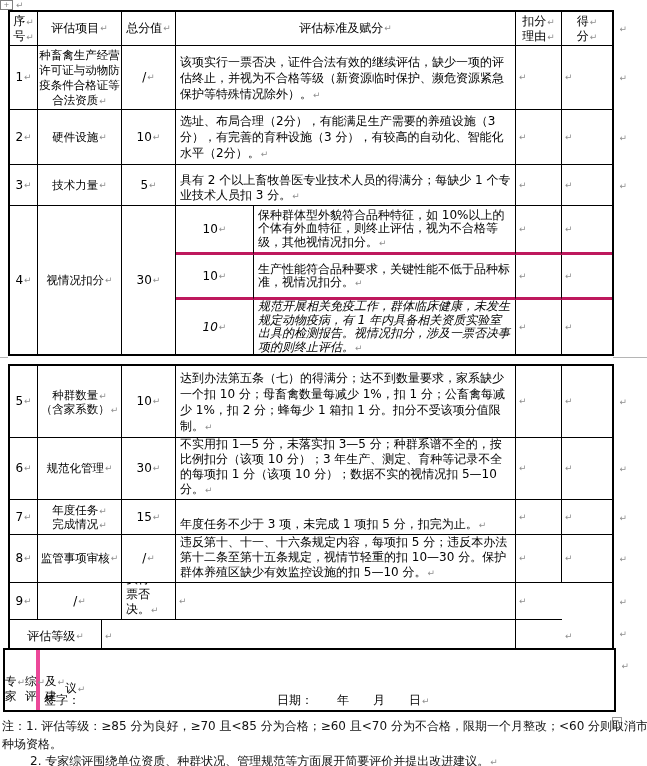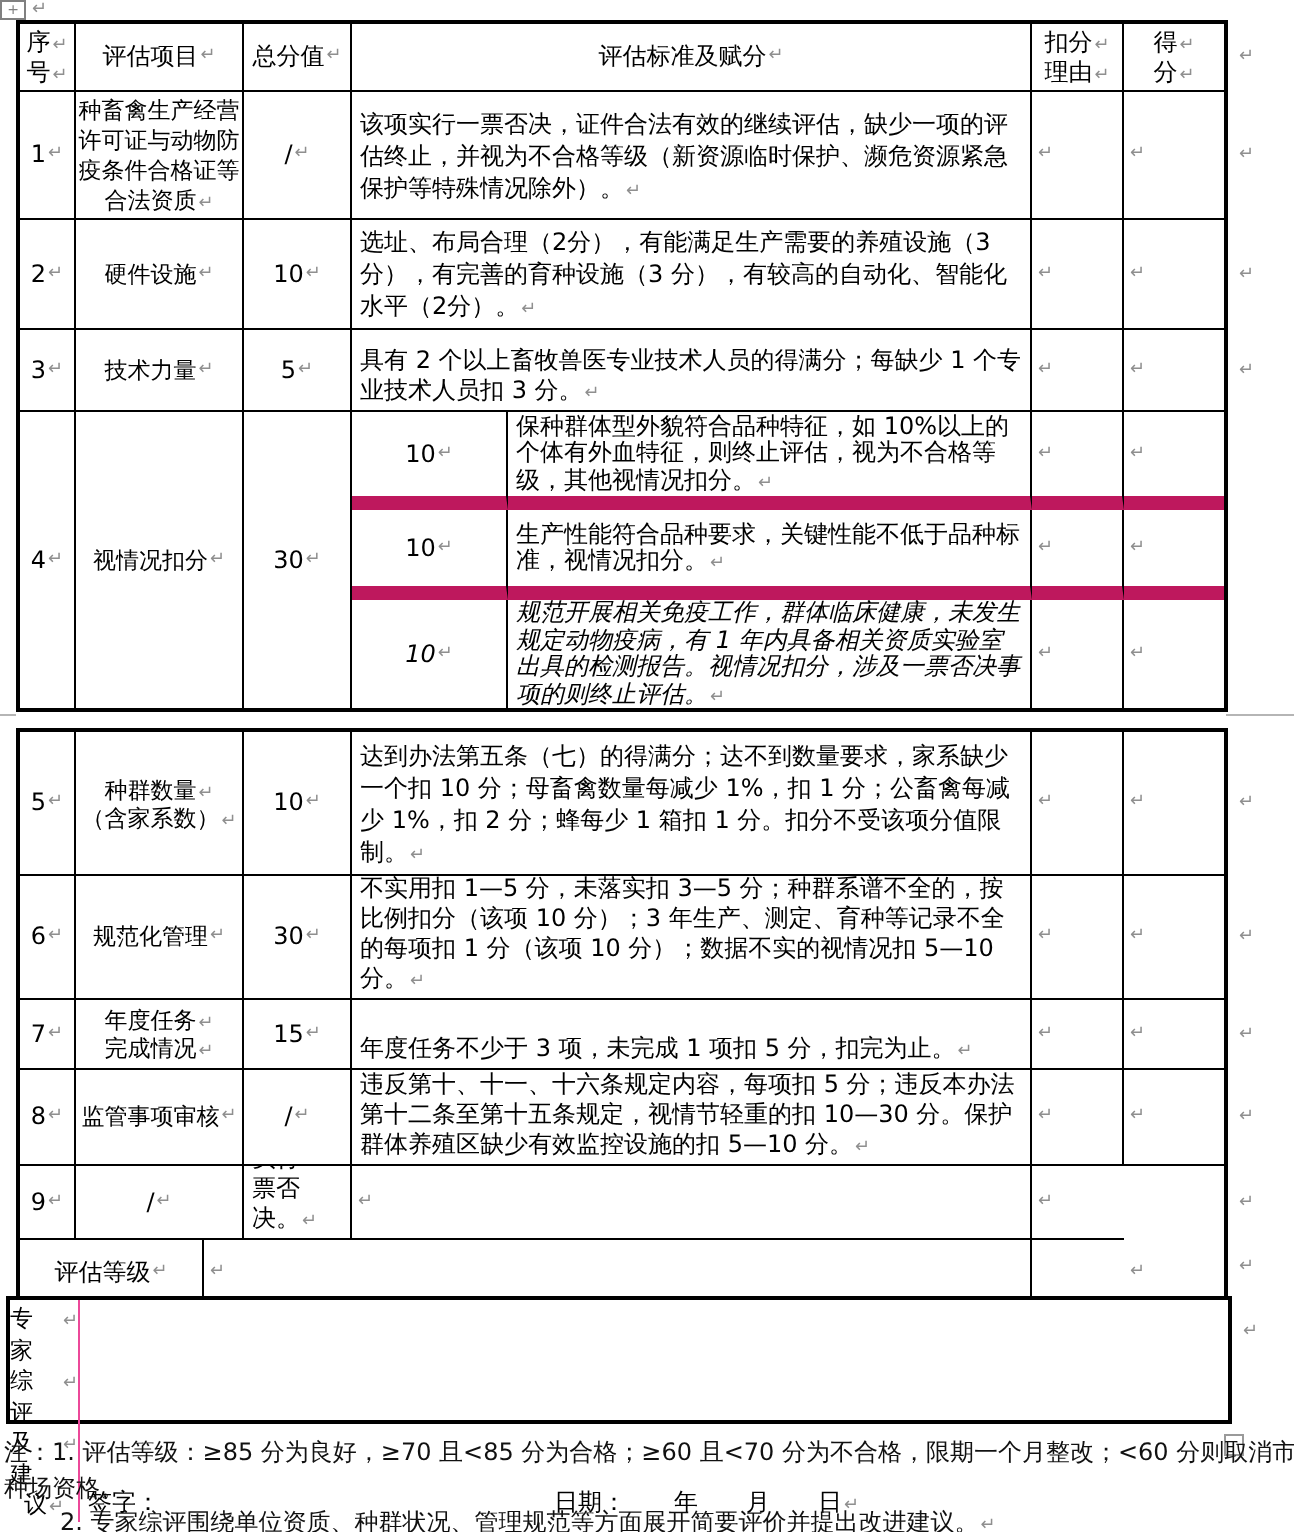--- a/index.html
+++ b/index.html
@@ -22,41 +22,41 @@
   .h72{height:72px}.h62{height:62px}.h35{height:35px}.h48{height:48px}.h37{height:37px}.h28{height:28px}
   .sh49{height:49px}.sh45{height:45px}.sh54{height:54px}
   .cell{
     border-right:1px solid #000;border-bottom:1px solid #000;box-sizing:border-box;
     display:flex;align-items:center;justify-content:center;text-align:center;
     font-size:12px;line-height:15px;overflow:hidden;
   }
   .cell.last{border-right:none;}
   .lastrow>.cell{border-bottom:none;}
   .trow4>.cell{border-bottom:none;}
-  .subrow>.cell{border-bottom:7px solid #be185d;}
+  .subrow>.cell{border-bottom:3px solid #be185d;}
   .subrow.lastsub>.cell{border-bottom:none;font-style:italic;}
   .r4right{display:flex;flex-direction:column;}
   .crit{justify-content:flex-start;text-align:left;padding:2px 4px;}
   .ctw{width:100%;display:inline;}
   .lh16 .crit{line-height:16px;}
   .lh15 .crit{line-height:15px;align-items:flex-end;}
   .subrow .crit{line-height:13.5px;padding:1px 4px;}
   .itemcell{font-size:11.5px;padding:0 1px;}
   .colcell{flex-direction:column;line-height:13px;margin-top:33px;}
   .lines{display:flex;flex-direction:column;align-items:center;}
   .ln{display:flex;align-items:baseline;justify-content:center;line-height:14px;}
   .hdr .ln{line-height:15px;}
   .empty{justify-content:flex-start;padding-left:2px;}
   
   .gradetotal{font-size:11.5px;line-height:12.5px;}
   
   #expert{position:absolute;left:3px;top:648px;width:613px;height:64px;border:2px solid #000;
     box-sizing:border-box;display:grid;grid-template-columns:35px 574px;background:#fff;}
-  .explabel{border-right:1px solid #ec4899;box-sizing:border-box;display:flex;flex-direction:column;
-    align-items:center;padding-top:2px;font-size:11.5px;}
+  .explabel{border-right:4px solid #ec4899;box-sizing:border-box;display:flex;flex-direction:row;
+    align-items:center;padding-top:18px;font-size:11.5px;}
   .explabel .ln{line-height:15.5px;}
   .expcontent{position:relative;}
   .signline{position:absolute;left:4px;right:2px;bottom:2px;font-size:12px;line-height:15px;display:flex;align-items:baseline;}
   .dates{position:absolute;left:233px;bottom:0;display:flex;align-items:baseline;text-align:right;}
   
   #notes{position:absolute;left:2px;top:718px;width:645px;font-size:12px;line-height:17.5px;color:#111;}
   #notes .nline{white-space:nowrap;display:flex;align-items:baseline;}
   #notes .indent{padding-left:28px;}
   
   #handle{position:absolute;left:0;top:0;width:11px;height:8px;border:1px solid #808080;

